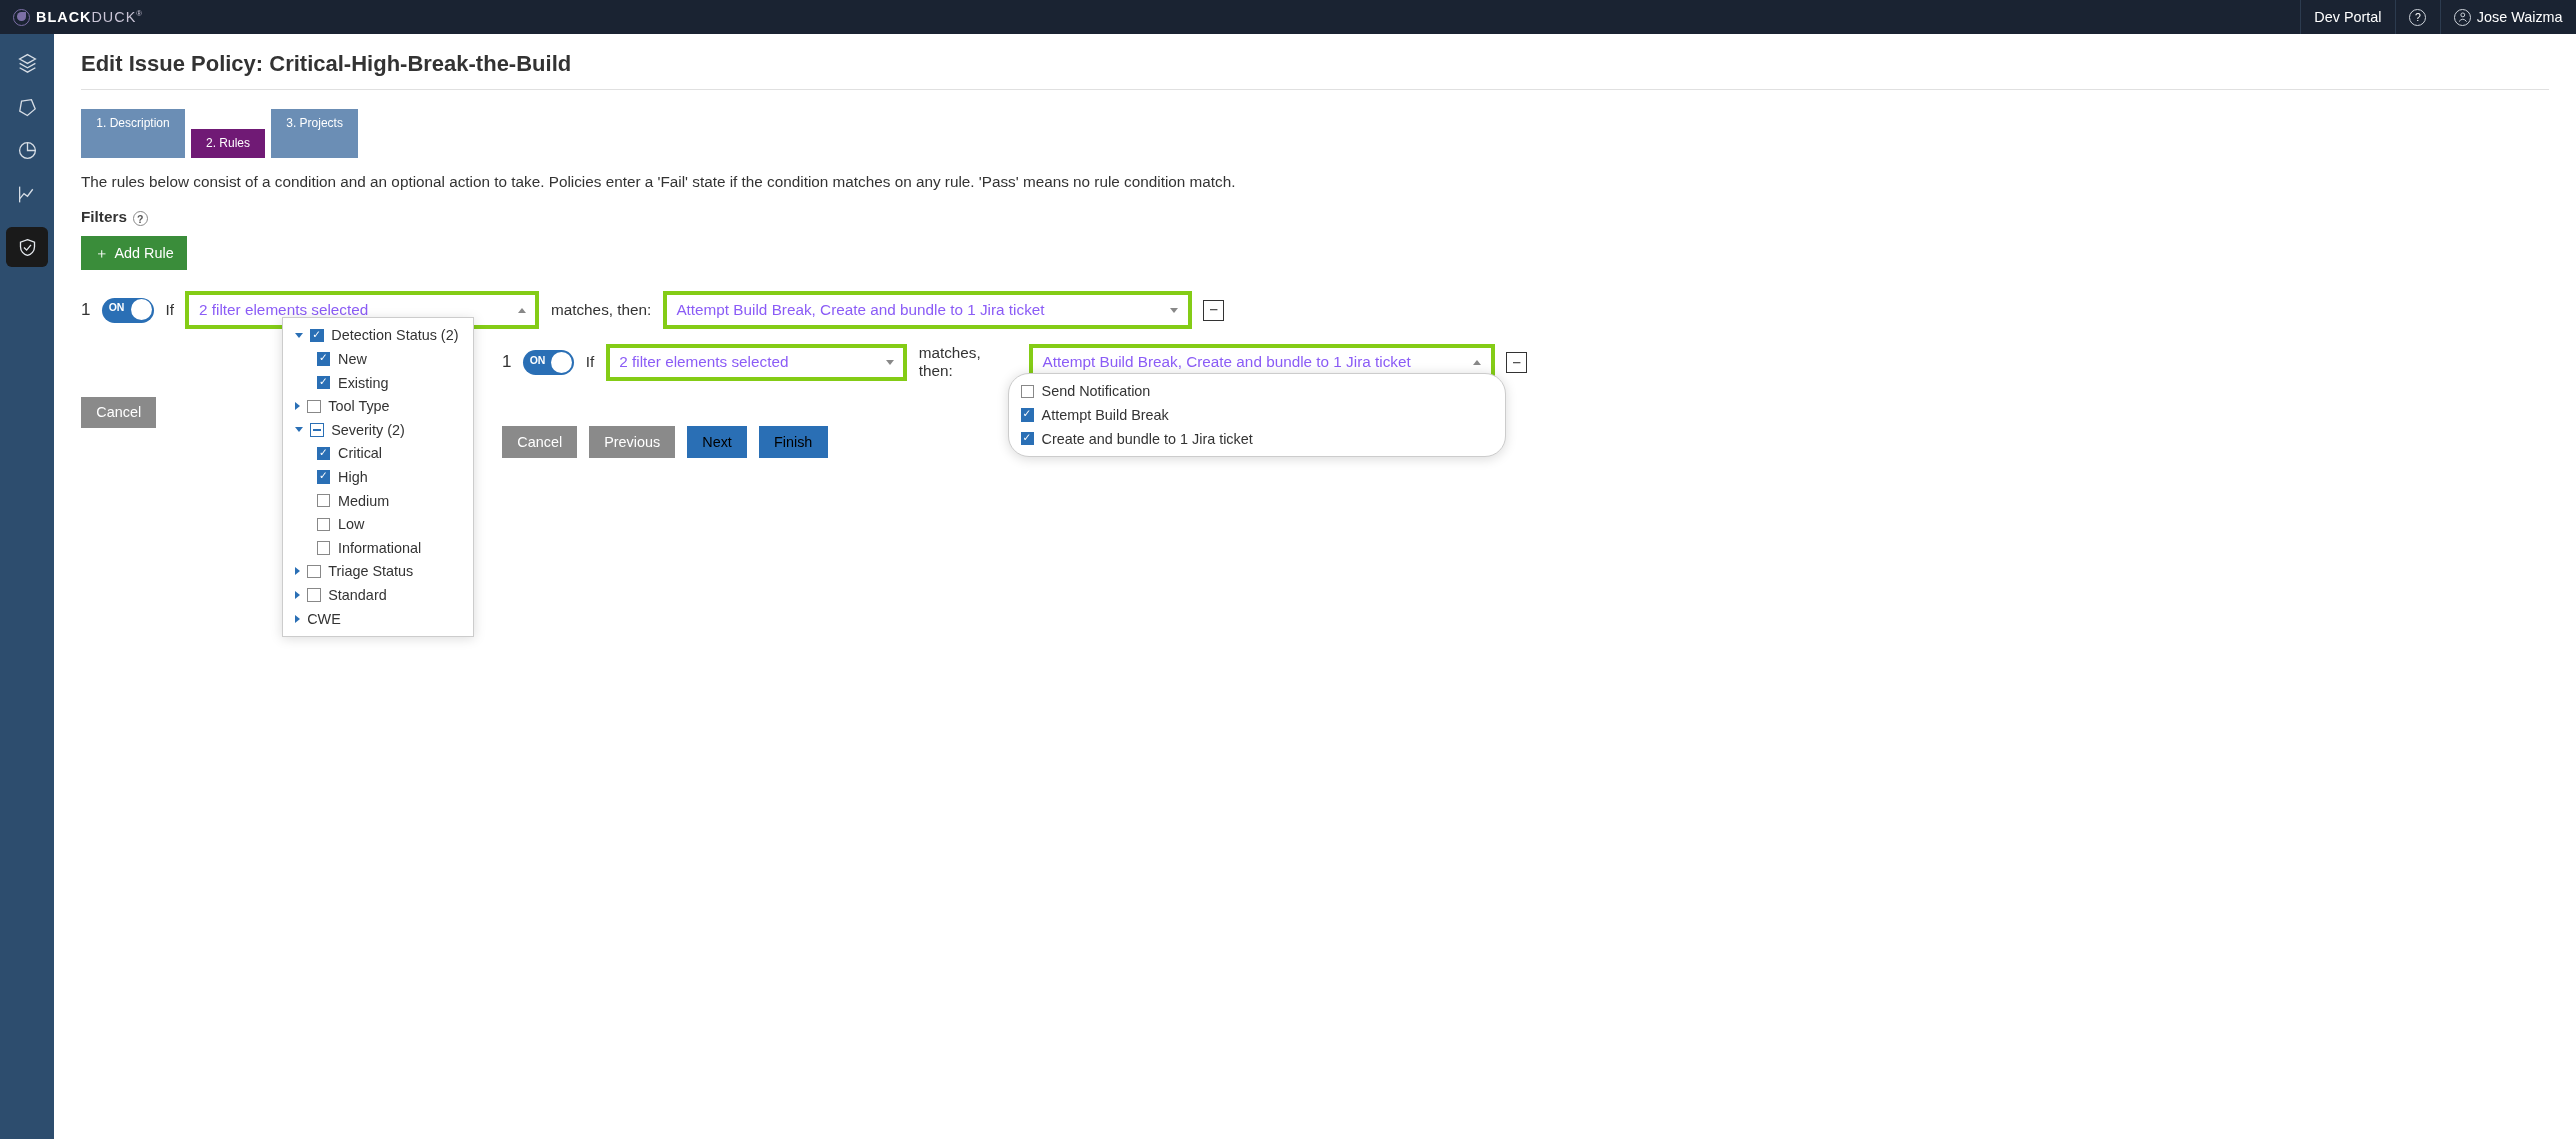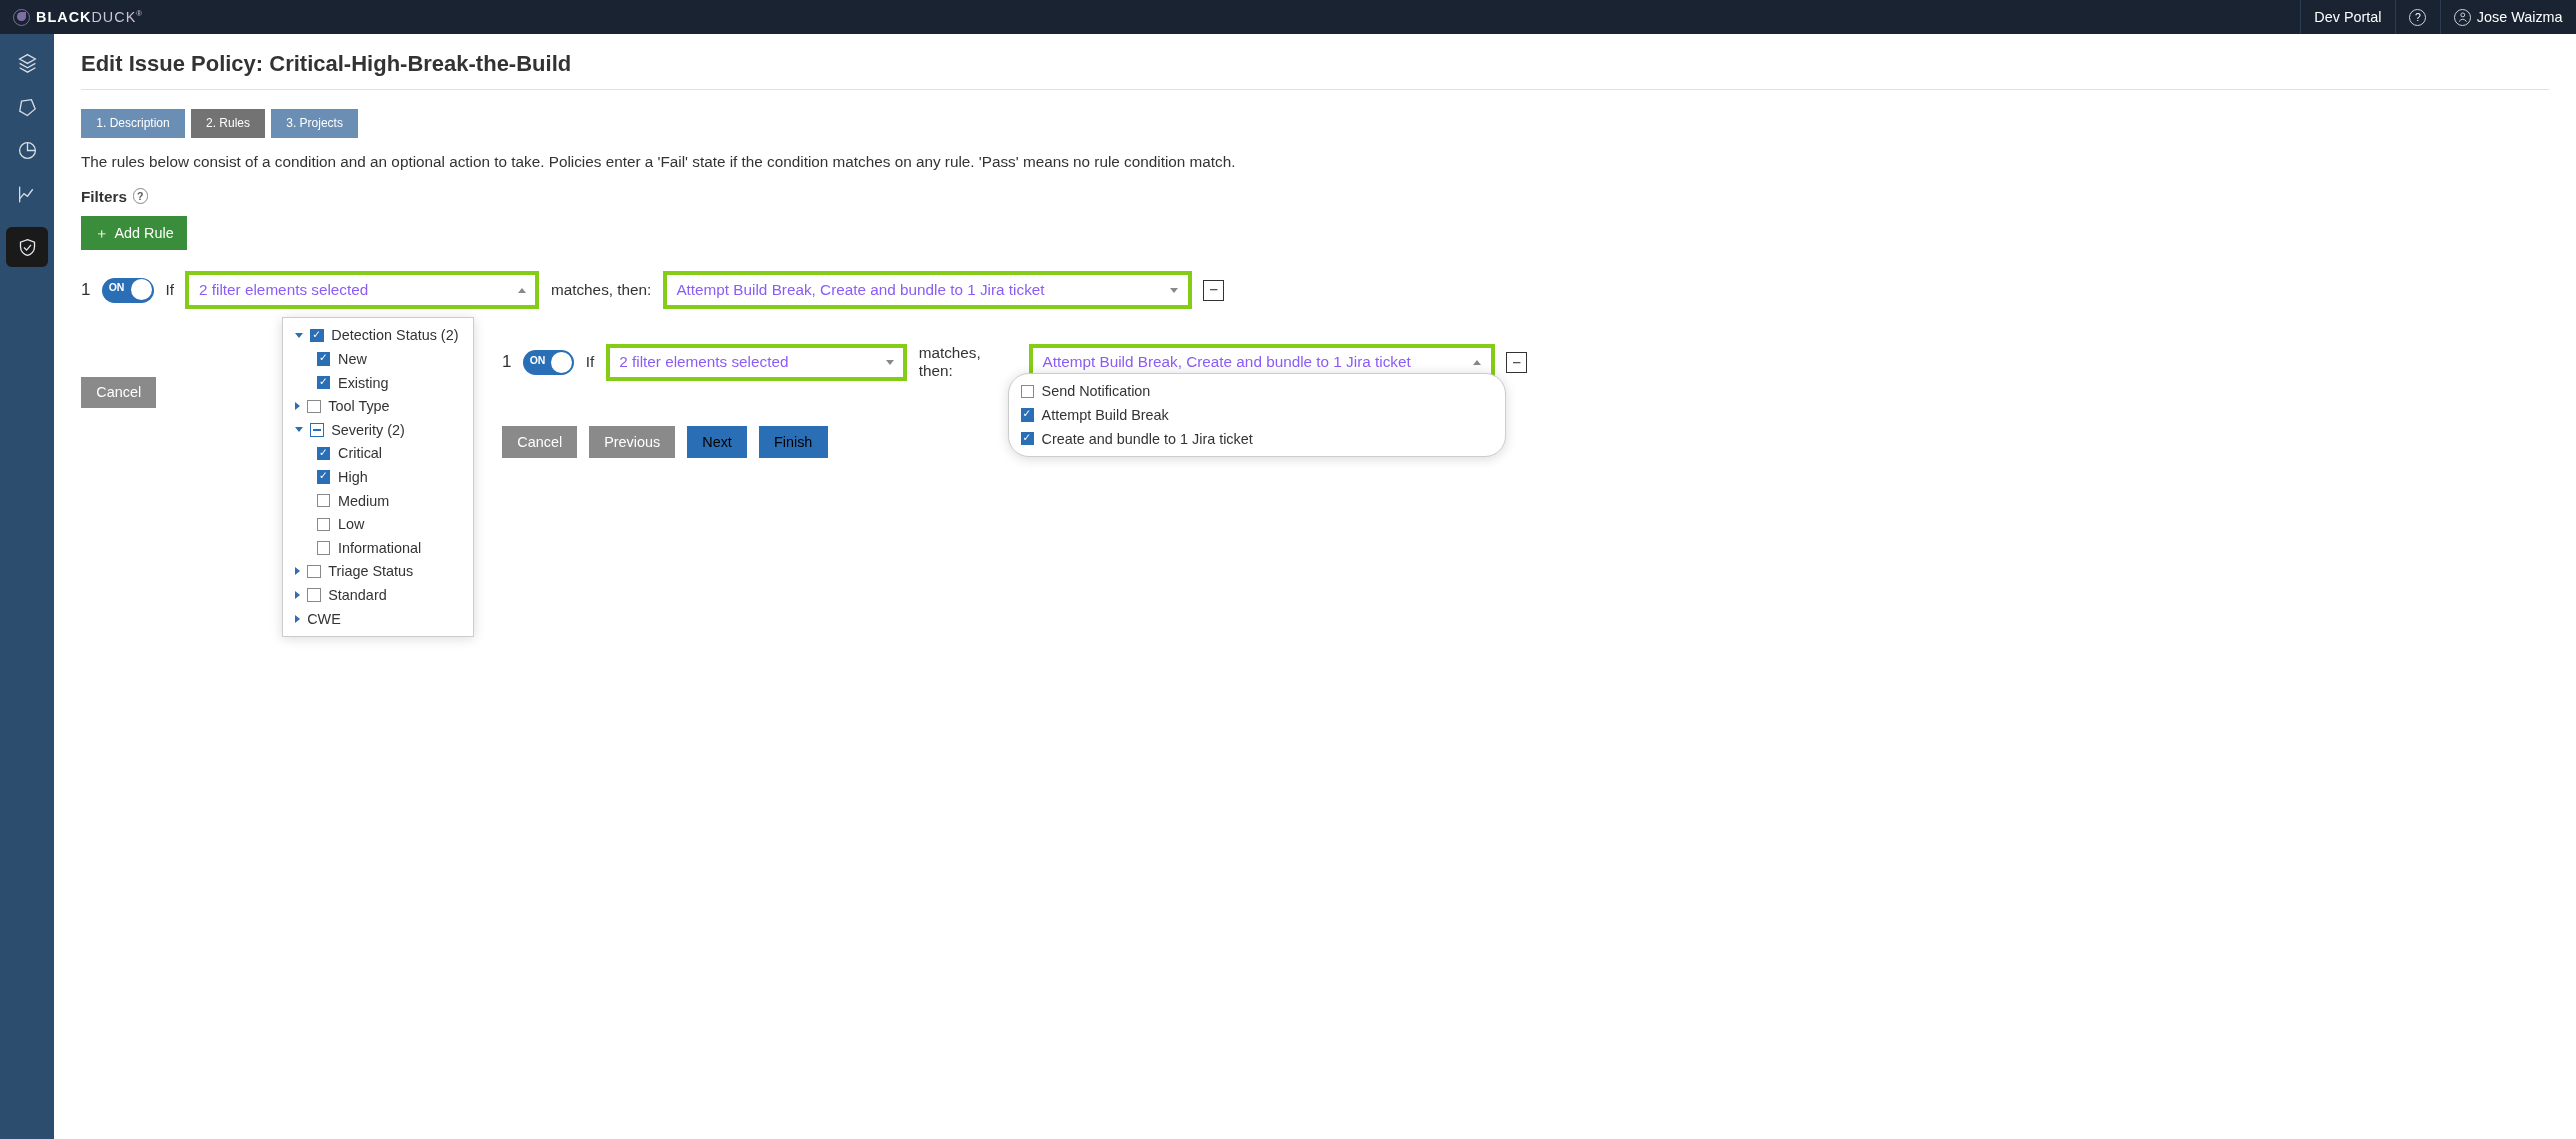--- a/index.html
+++ b/index.html
@@ -21,24 +21,24 @@
 .sidebar { width: 54px; background: #2d4d6e; display: flex; flex-direction: column; padding-top: 17px; gap: 21px; align-items: center; }
 .side-icon { width: 23px; height: 23px; color: #d6dde5; cursor:pointer; display:flex; align-items:center; justify-content:center; }
 .side-icon.active { background:#1a1a1a; width:42px; height:40px; border-radius:5.7px; }
 
 .main { flex:1; background:#fff; padding: 3.8px 0 0 0; overflow:auto; position:relative; }
 .content-card { margin: 0 27px 27px 27px; min-height: 364px; }
 .page-title { font-size: 22px; font-weight: 600; color:#333; padding: 13.4px 0 11.5px 0; border-bottom:1px solid #e0e0e0; }
 
 .steps { display:flex; gap:5.7px; margin: 19px 0 15.3px 0; }
 .step { padding: 7.7px 15.3px; background:#6b8eb5; color:#fff; font-size:12px; cursor:pointer; }
-.step.current { background:#737373; }
+.step.current { background:#701a75;margin-top:20px; }
 
 .help-text { font-size: 15.3px; color:#333; margin-bottom: 17px; }
-.filters-label { font-size: 15.3px; font-weight:700; display:flex; align-items:flex-start; gap:5.7px; margin-bottom: 9.6px; }
+.filters-label { font-size: 15.3px; font-weight:700; display:flex; align-items:flex-end; gap:5.7px; margin-bottom: 9.6px; }
 .help-q { width:15.3px; height:15.3px; border:1px solid #888; border-radius:50%; font-size:10.5px; display:flex; align-items:center; justify-content:center; color:#555; cursor:pointer; }
 
 .add-rule { background:#3a8d3a; color:#fff; border:none; padding:7.7px 13.4px; font-size:14.4px; display:flex; align-items:center; gap:5.7px; cursor:pointer; margin-bottom:21px; }
 
 .rule-row { display:flex; align-items:center; gap:11.5px; margin-bottom: 13.4px; }
 .rule-num { font-size:17px; color:#333; font-weight:500; }
 .toggle { width:52px; height:25px; background:#2a6fb5; border-radius:13.4px; position:relative; cursor:pointer; }
 .toggle-label { position:absolute; left:6.7px; top:3.8px; color:#fff; font-size:10.5px; font-weight:700; }
 .toggle-knob { position:absolute; right:1.9px; top:1.9px; width:21px; height:21px; background:#fff; border-radius:50%; }
 .if-label, .then-label { font-size:15.3px; color:#333; }

